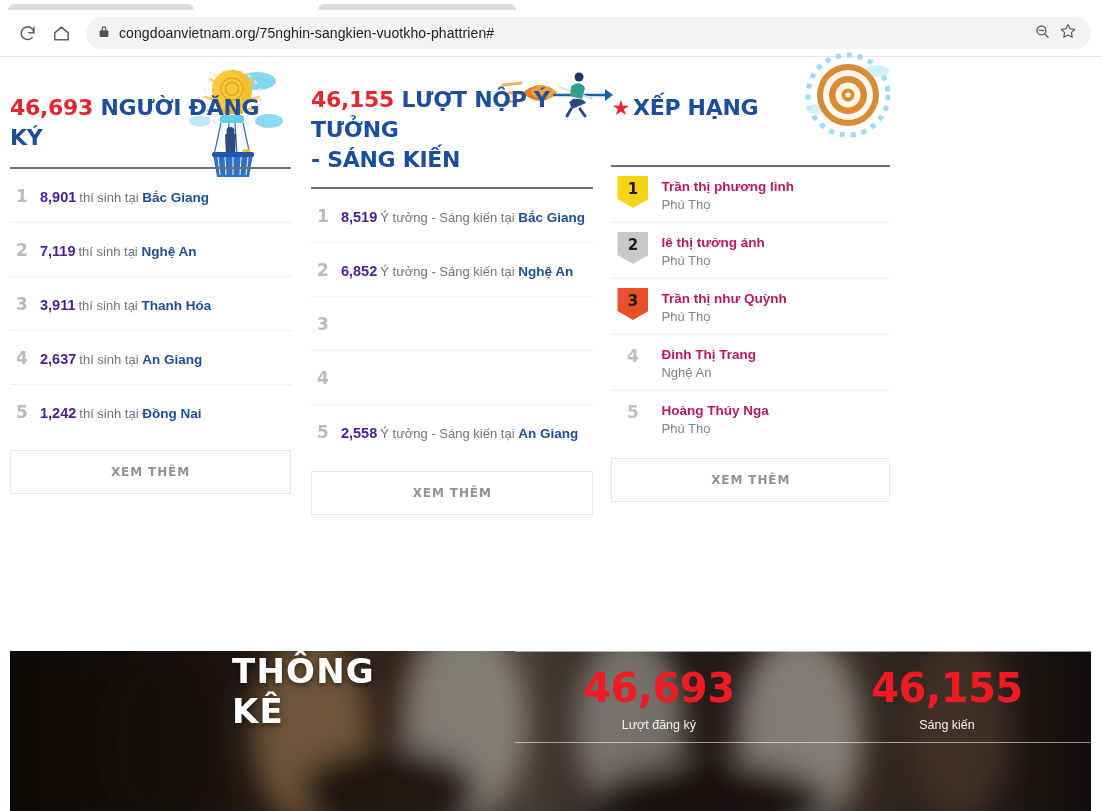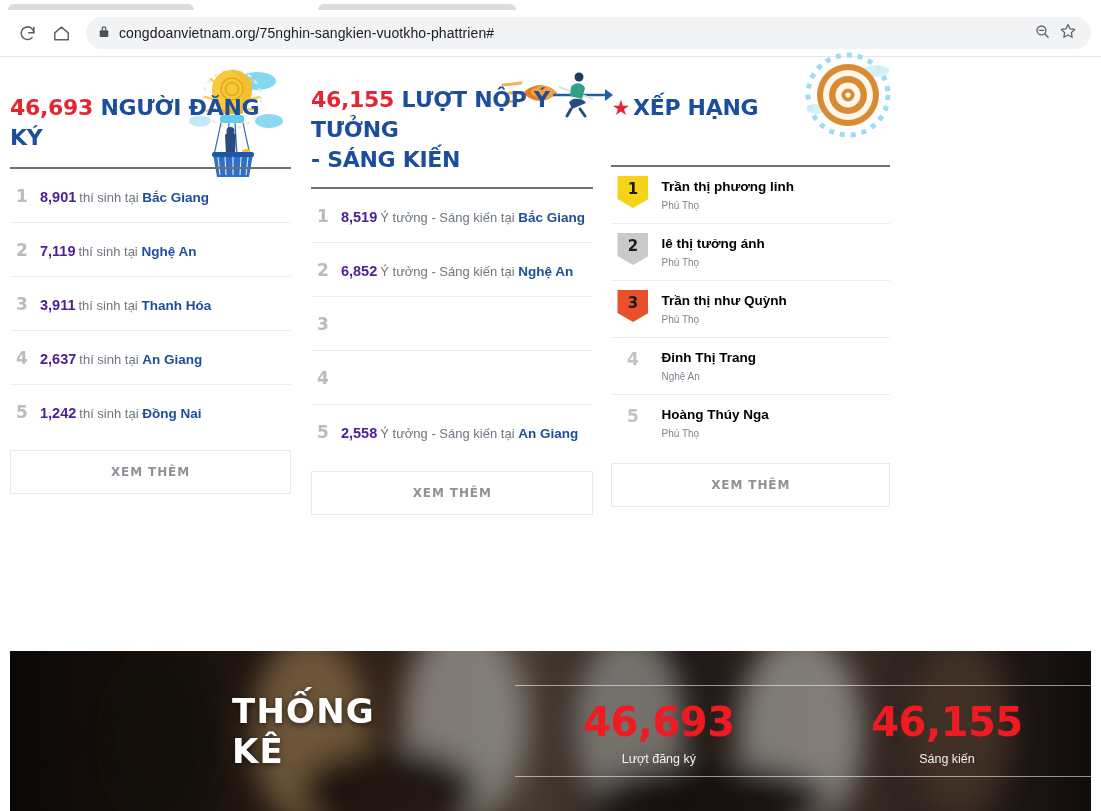--- a/index.html
+++ b/index.html
@@ -88,22 +88,22 @@
     font-family: "DejaVu Sans", sans-serif;
     font-weight: 700; font-size: 15px; color: #1b1b1b;
     padding-top: 4px;
   }
   .badge.gold   { background: #f5d317; }
   .badge.silver { background: #c9c9c9; }
   .badge.bronze { background: #e8502b; }
   .badge.plain  { background: transparent; clip-path: none; color: #bfc2c5; font-size: 17px;
                   width: 31px; justify-content: center; padding-top: 2px; }
   .rk-text { padding-top: 1px; }
-  .rk-name { font-weight: 700; font-size: 13.5px; color: #000000; line-height: 17px; }
-  .rk-prov { font-size: 10px; color: #7b858f; line-height: 16px; margin-top: 1px; }
+  .rk-name { font-weight: 700; font-size: 13.5px; color: #be185d; line-height: 17px; }
+  .rk-prov { font-size: 13px; color: #7b858f; line-height: 16px; margin-top: 1px; }
 
   .more-btn {
     display: flex; align-items: center; justify-content: center;
     height: 44px; border: 1px solid #e7e8e9; background: #fff;
     margin-top: 12px; cursor: pointer;
     font-family: "DejaVu Sans", sans-serif;
     font-weight: 700; font-size: 12px; letter-spacing: .9px;
     color: #8e9398; text-transform: uppercase;
   }
   .card.c2 .more-btn { margin-top: 13px; }
@@ -113,21 +113,21 @@
   .illus-balloon { top: -4px; right: 8px; width: 96px; height: 122px; }
   .illus-rocket { top: 6px; right: -20px; width: 112px; height: 58px; }
   .illus-target { top: -14px; right: -4px; width: 92px; height: 92px; }
 
   
   .banner {
     position: absolute; left: 10px; top: 594px; width: 1081px; height: 160px;
     overflow: hidden; background: #241c18;
   }
   .banner-bg { position: absolute; inset: 0; }
-  .banner-inner { position: relative; display: flex; align-items: center; height: 100%; border-radius: 20px; }
+  .banner-inner { position: relative; display: flex; align-items: flex-start; height: 100%; border-radius: 20px; }
   .banner-title {
     font-family: "DejaVu Sans", sans-serif; font-weight: 700;
     font-size: 34px; color: #ffffff; letter-spacing: 1.2px;
     margin-left: 222px; text-transform: uppercase;
     text-shadow: 0 2px 6px rgba(0,0,0,.6);
   }
   .stats-box {
     margin-left: 92px; padding: 12px 0 10px 0;
     border-top: 1px solid rgba(255,255,255,.55);
     border-bottom: 1px solid rgba(255,255,255,.55);

